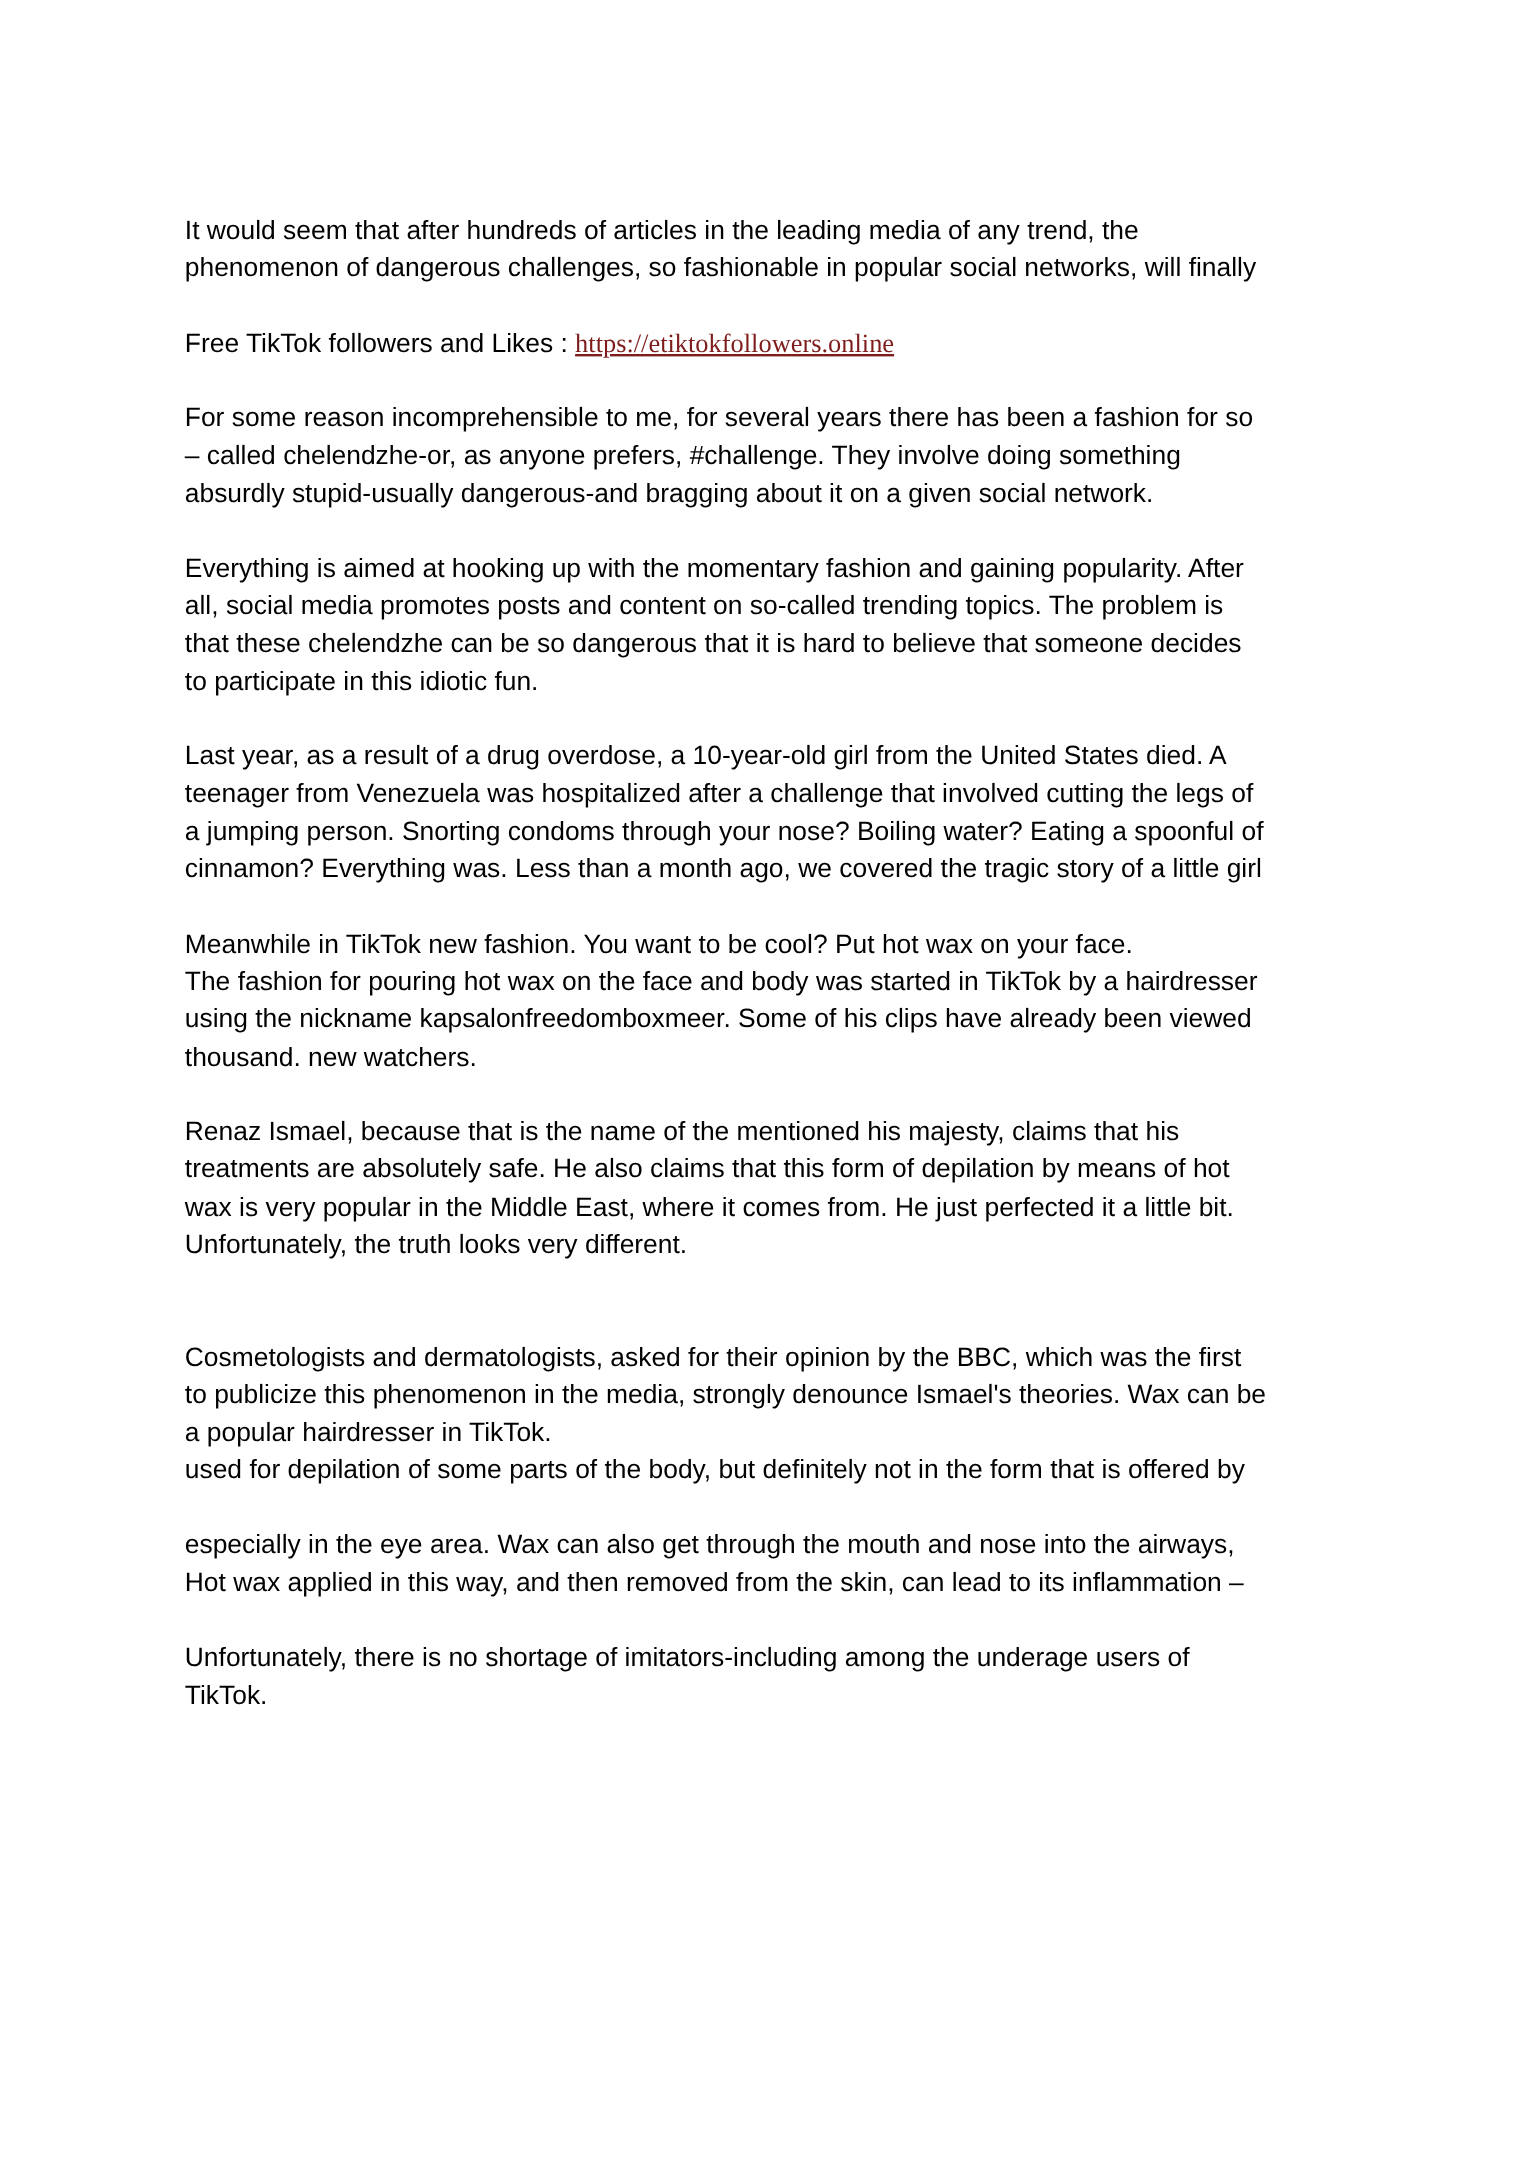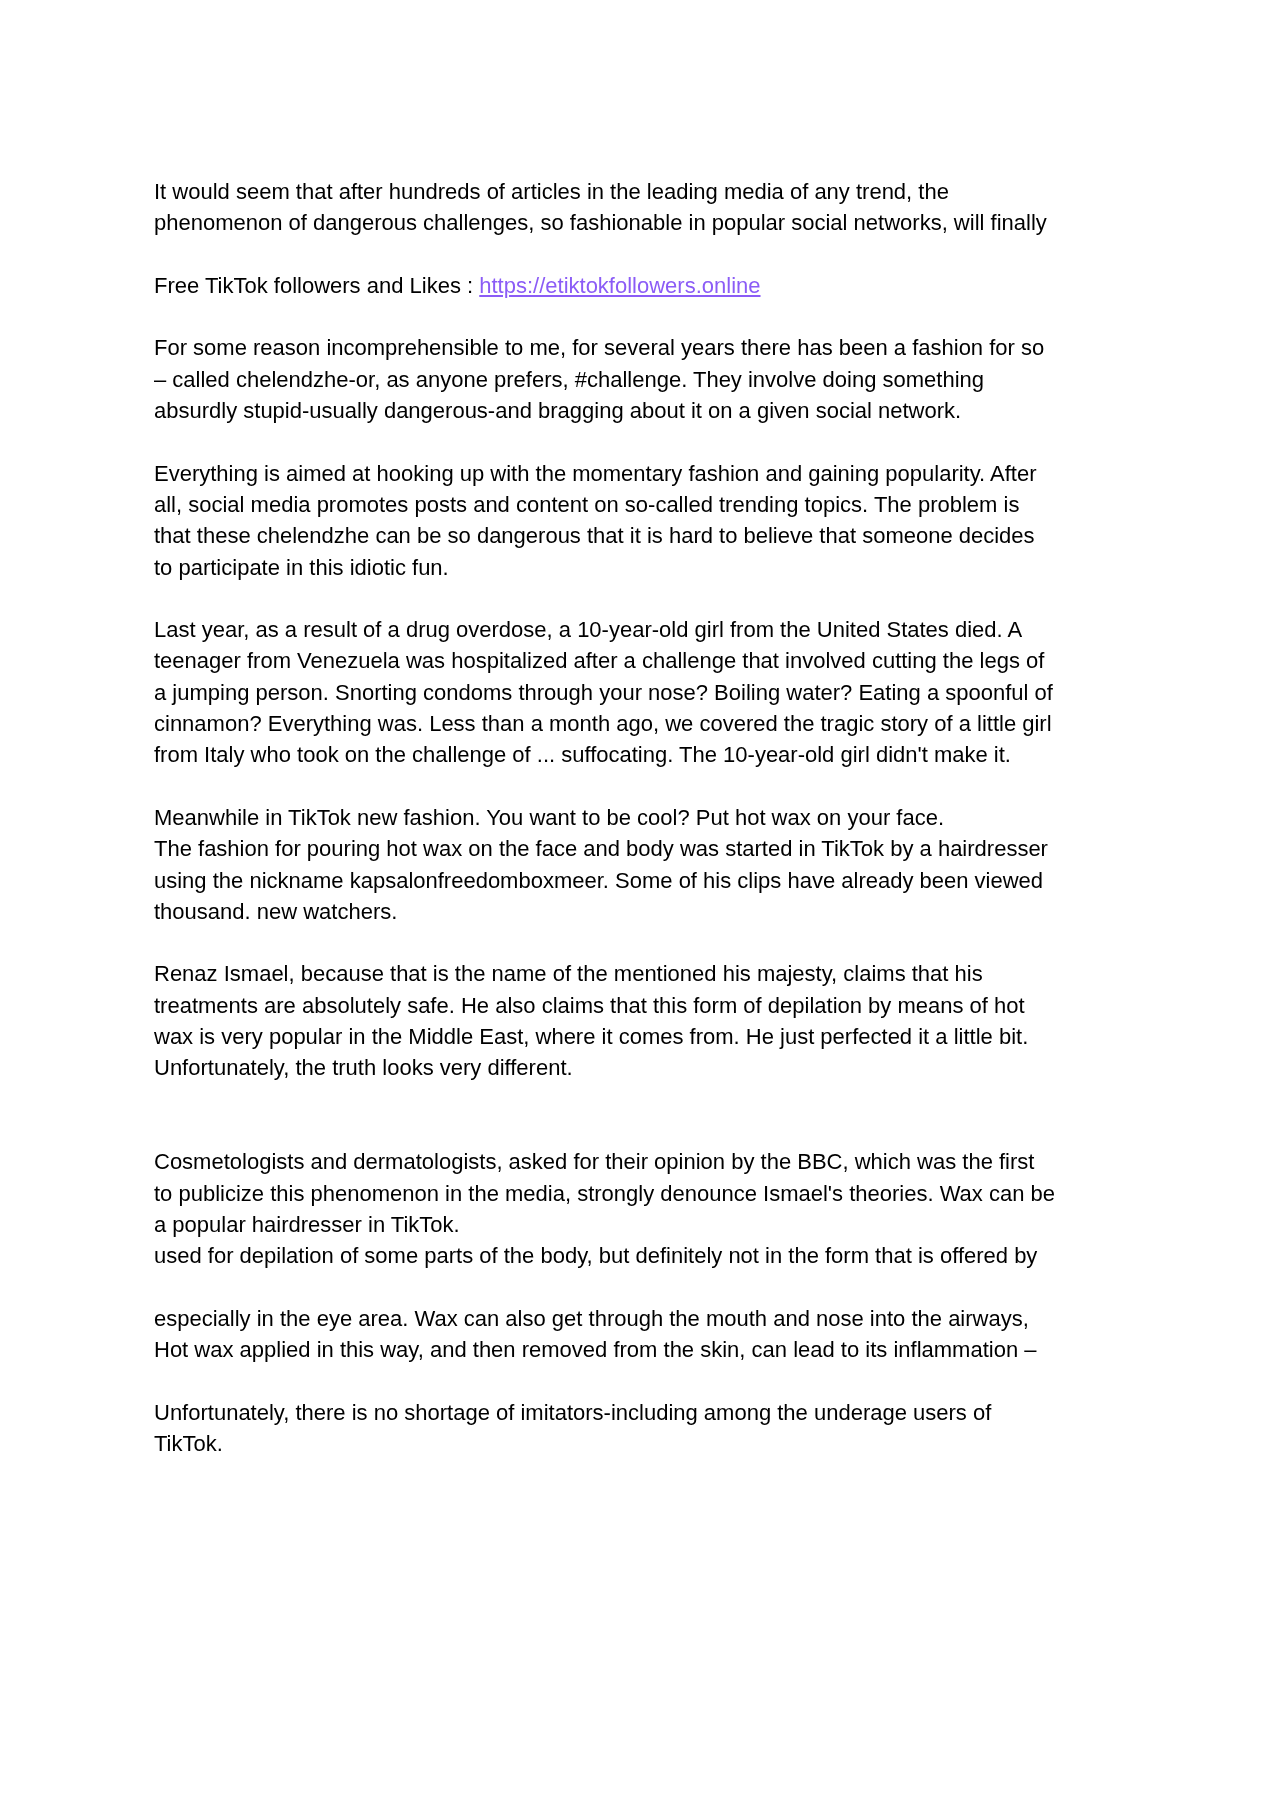--- a/index.html
+++ b/index.html
@@ -39,23 +39,24 @@
   .line {
     display: block;
     white-space: nowrap;
     height: 31.3px;
   }
   .blank {
     display: block;
     height: 31.3px;
   }
   .link {
-    color: #8b5cf6;
+    color: #7f1d1d;
     text-decoration: underline;
     text-underline-offset: 2px;
+    font-family: Liberation Serif, serif;
   }
 </style>
 </head>
 <body>
 
 <div class="page">
   <div class="content">
 
     <p class="para">
       <span class="line">It would seem that after hundreds of articles in the leading media of any trend, the</span>
@@ -81,21 +82,20 @@
       <span class="line">that these chelendzhe can be so dangerous that it is hard to believe that someone decides</span>
       <span class="line">to participate in this idiotic fun.</span>
     </p>
     <span class="blank"></span>
 
     <p class="para">
       <span class="line">Last year, as a result of a drug overdose, a 10-year-old girl from the United States died. A</span>
       <span class="line">teenager from Venezuela was hospitalized after a challenge that involved cutting the legs of</span>
       <span class="line">a jumping person. Snorting condoms through your nose? Boiling water? Eating a spoonful of</span>
       <span class="line">cinnamon? Everything was. Less than a month ago, we covered the tragic story of a little girl</span>
-      <span class="line">from Italy who took on the challenge of ... suffocating. The 10-year-old girl didn't make it.</span>
     </p>
     <span class="blank"></span>
 
     <p class="para">
       <span class="line">Meanwhile in TikTok new fashion. You want to be cool? Put hot wax on your face.</span>
       <span class="line">The fashion for pouring hot wax on the face and body was started in TikTok by a hairdresser</span>
       <span class="line">using the nickname kapsalonfreedomboxmeer. Some of his clips have already been viewed</span>
       <span class="line">thousand. new watchers.</span>
     </p>
     <span class="blank"></span>

